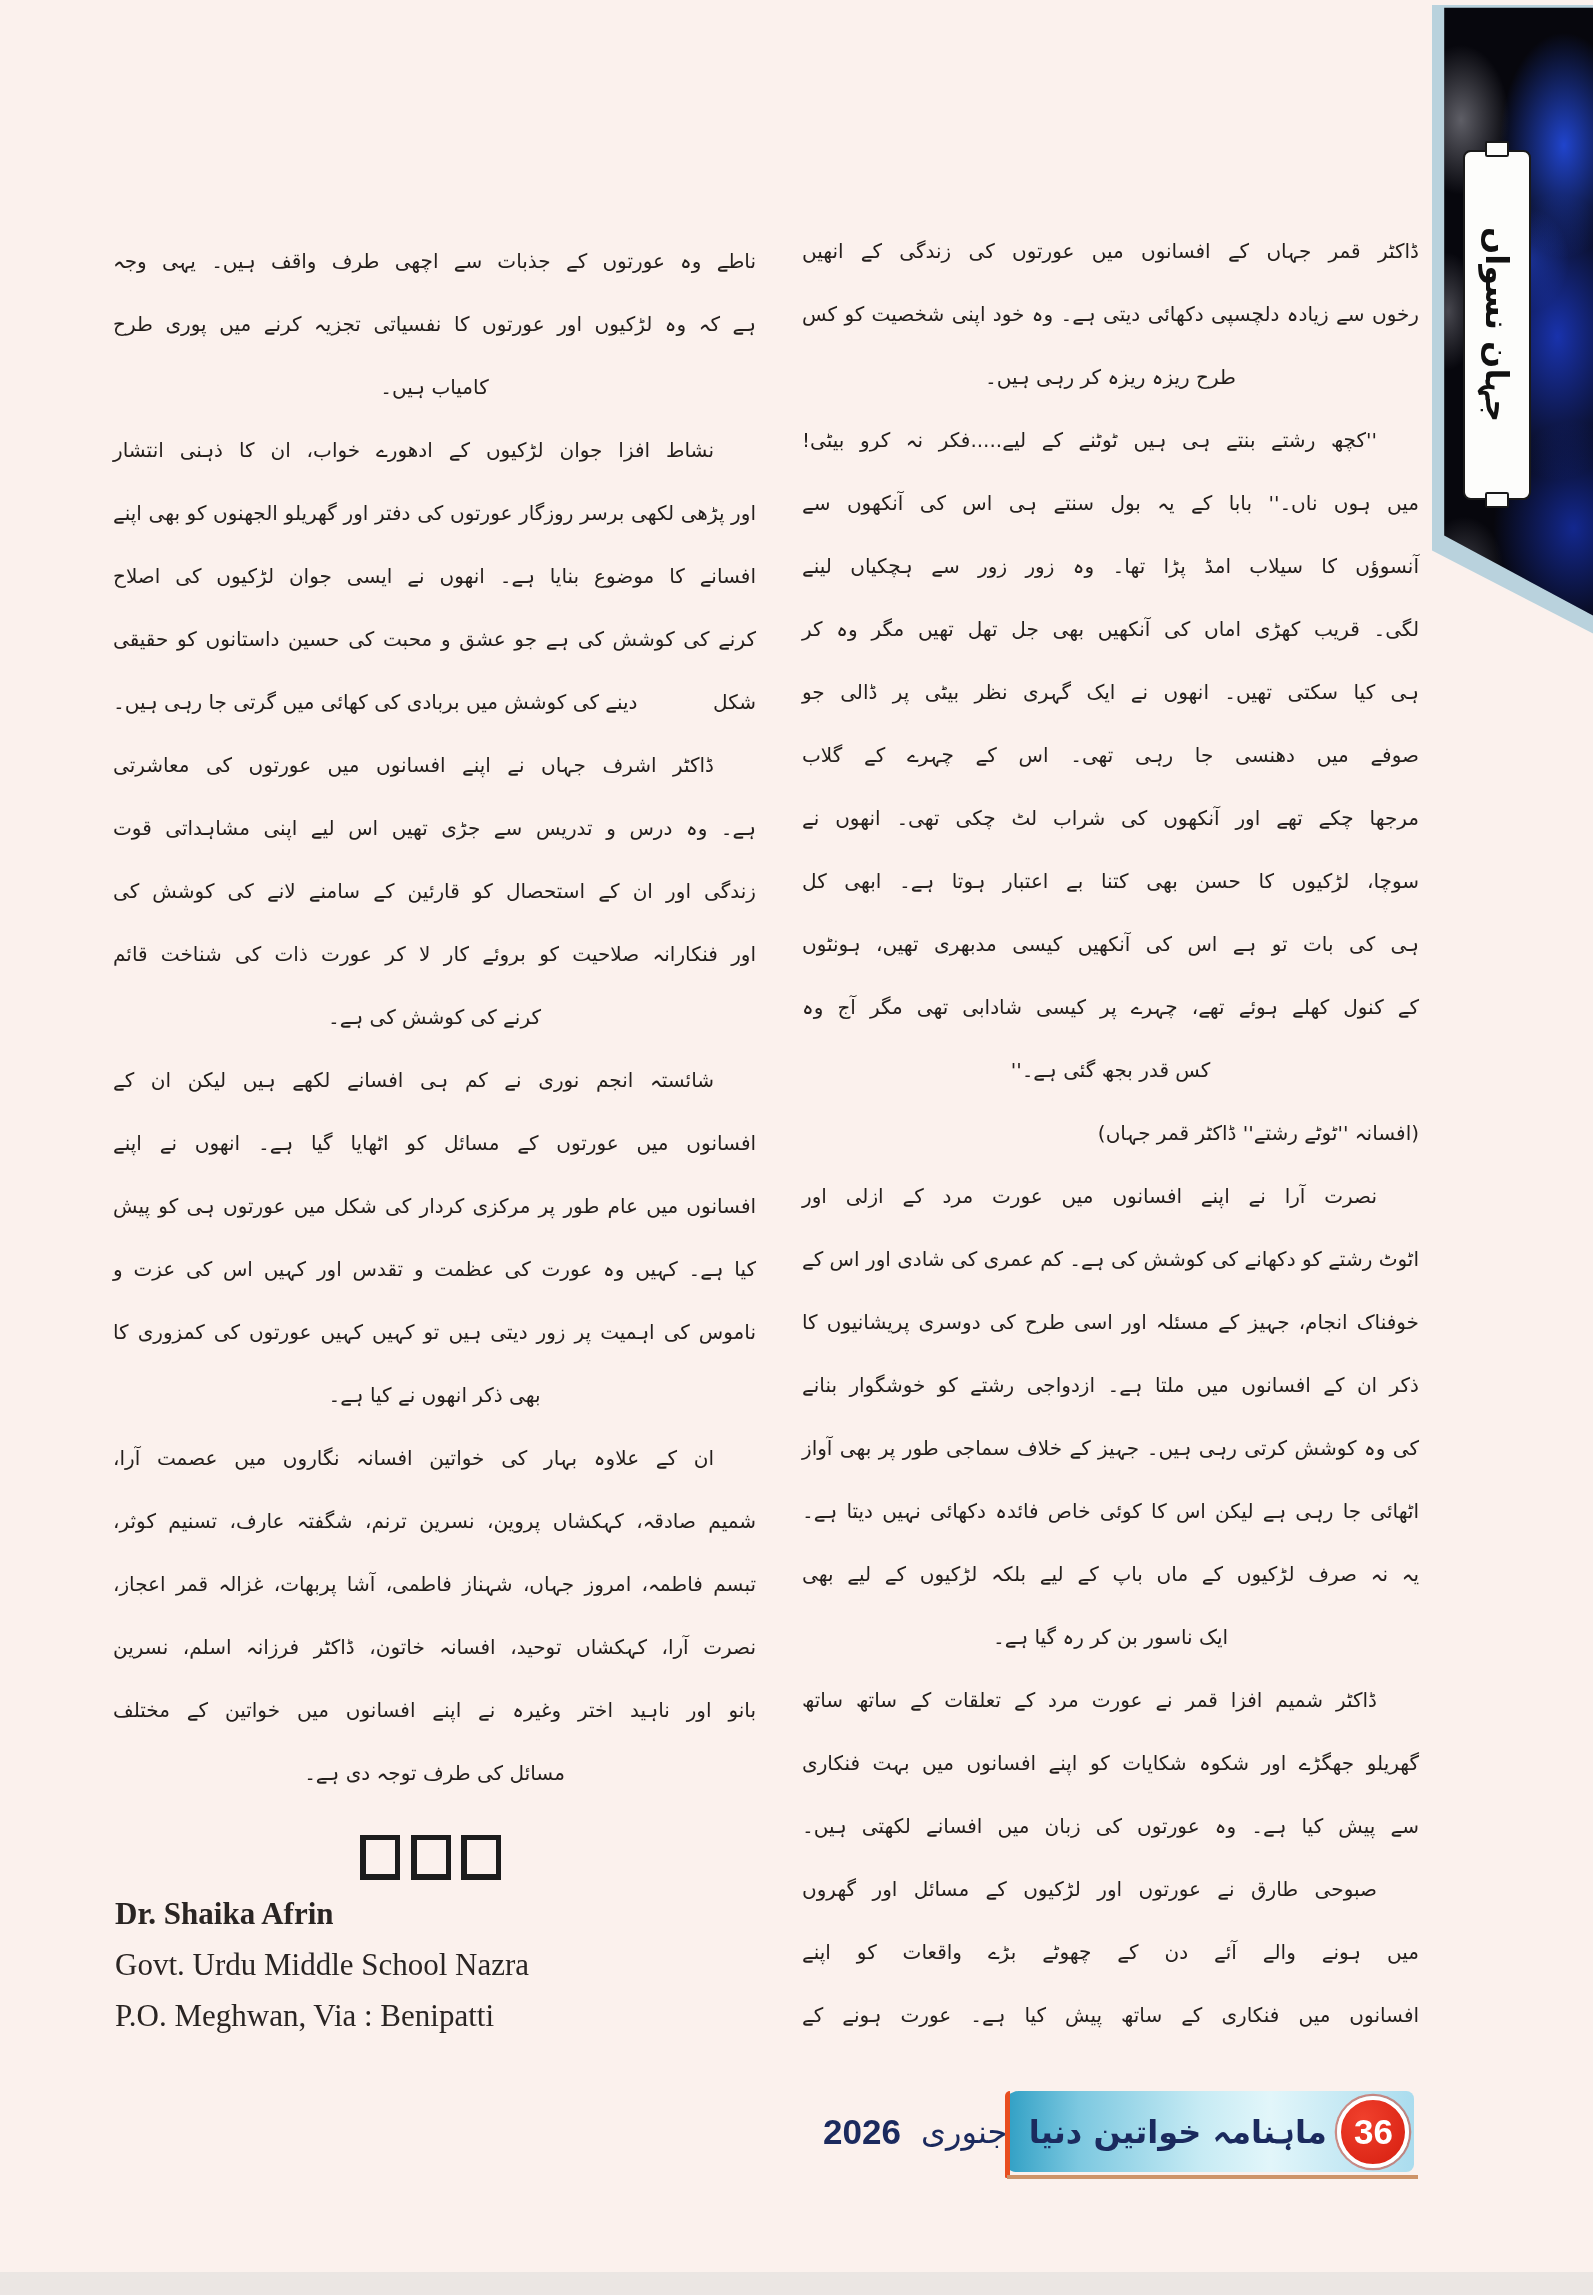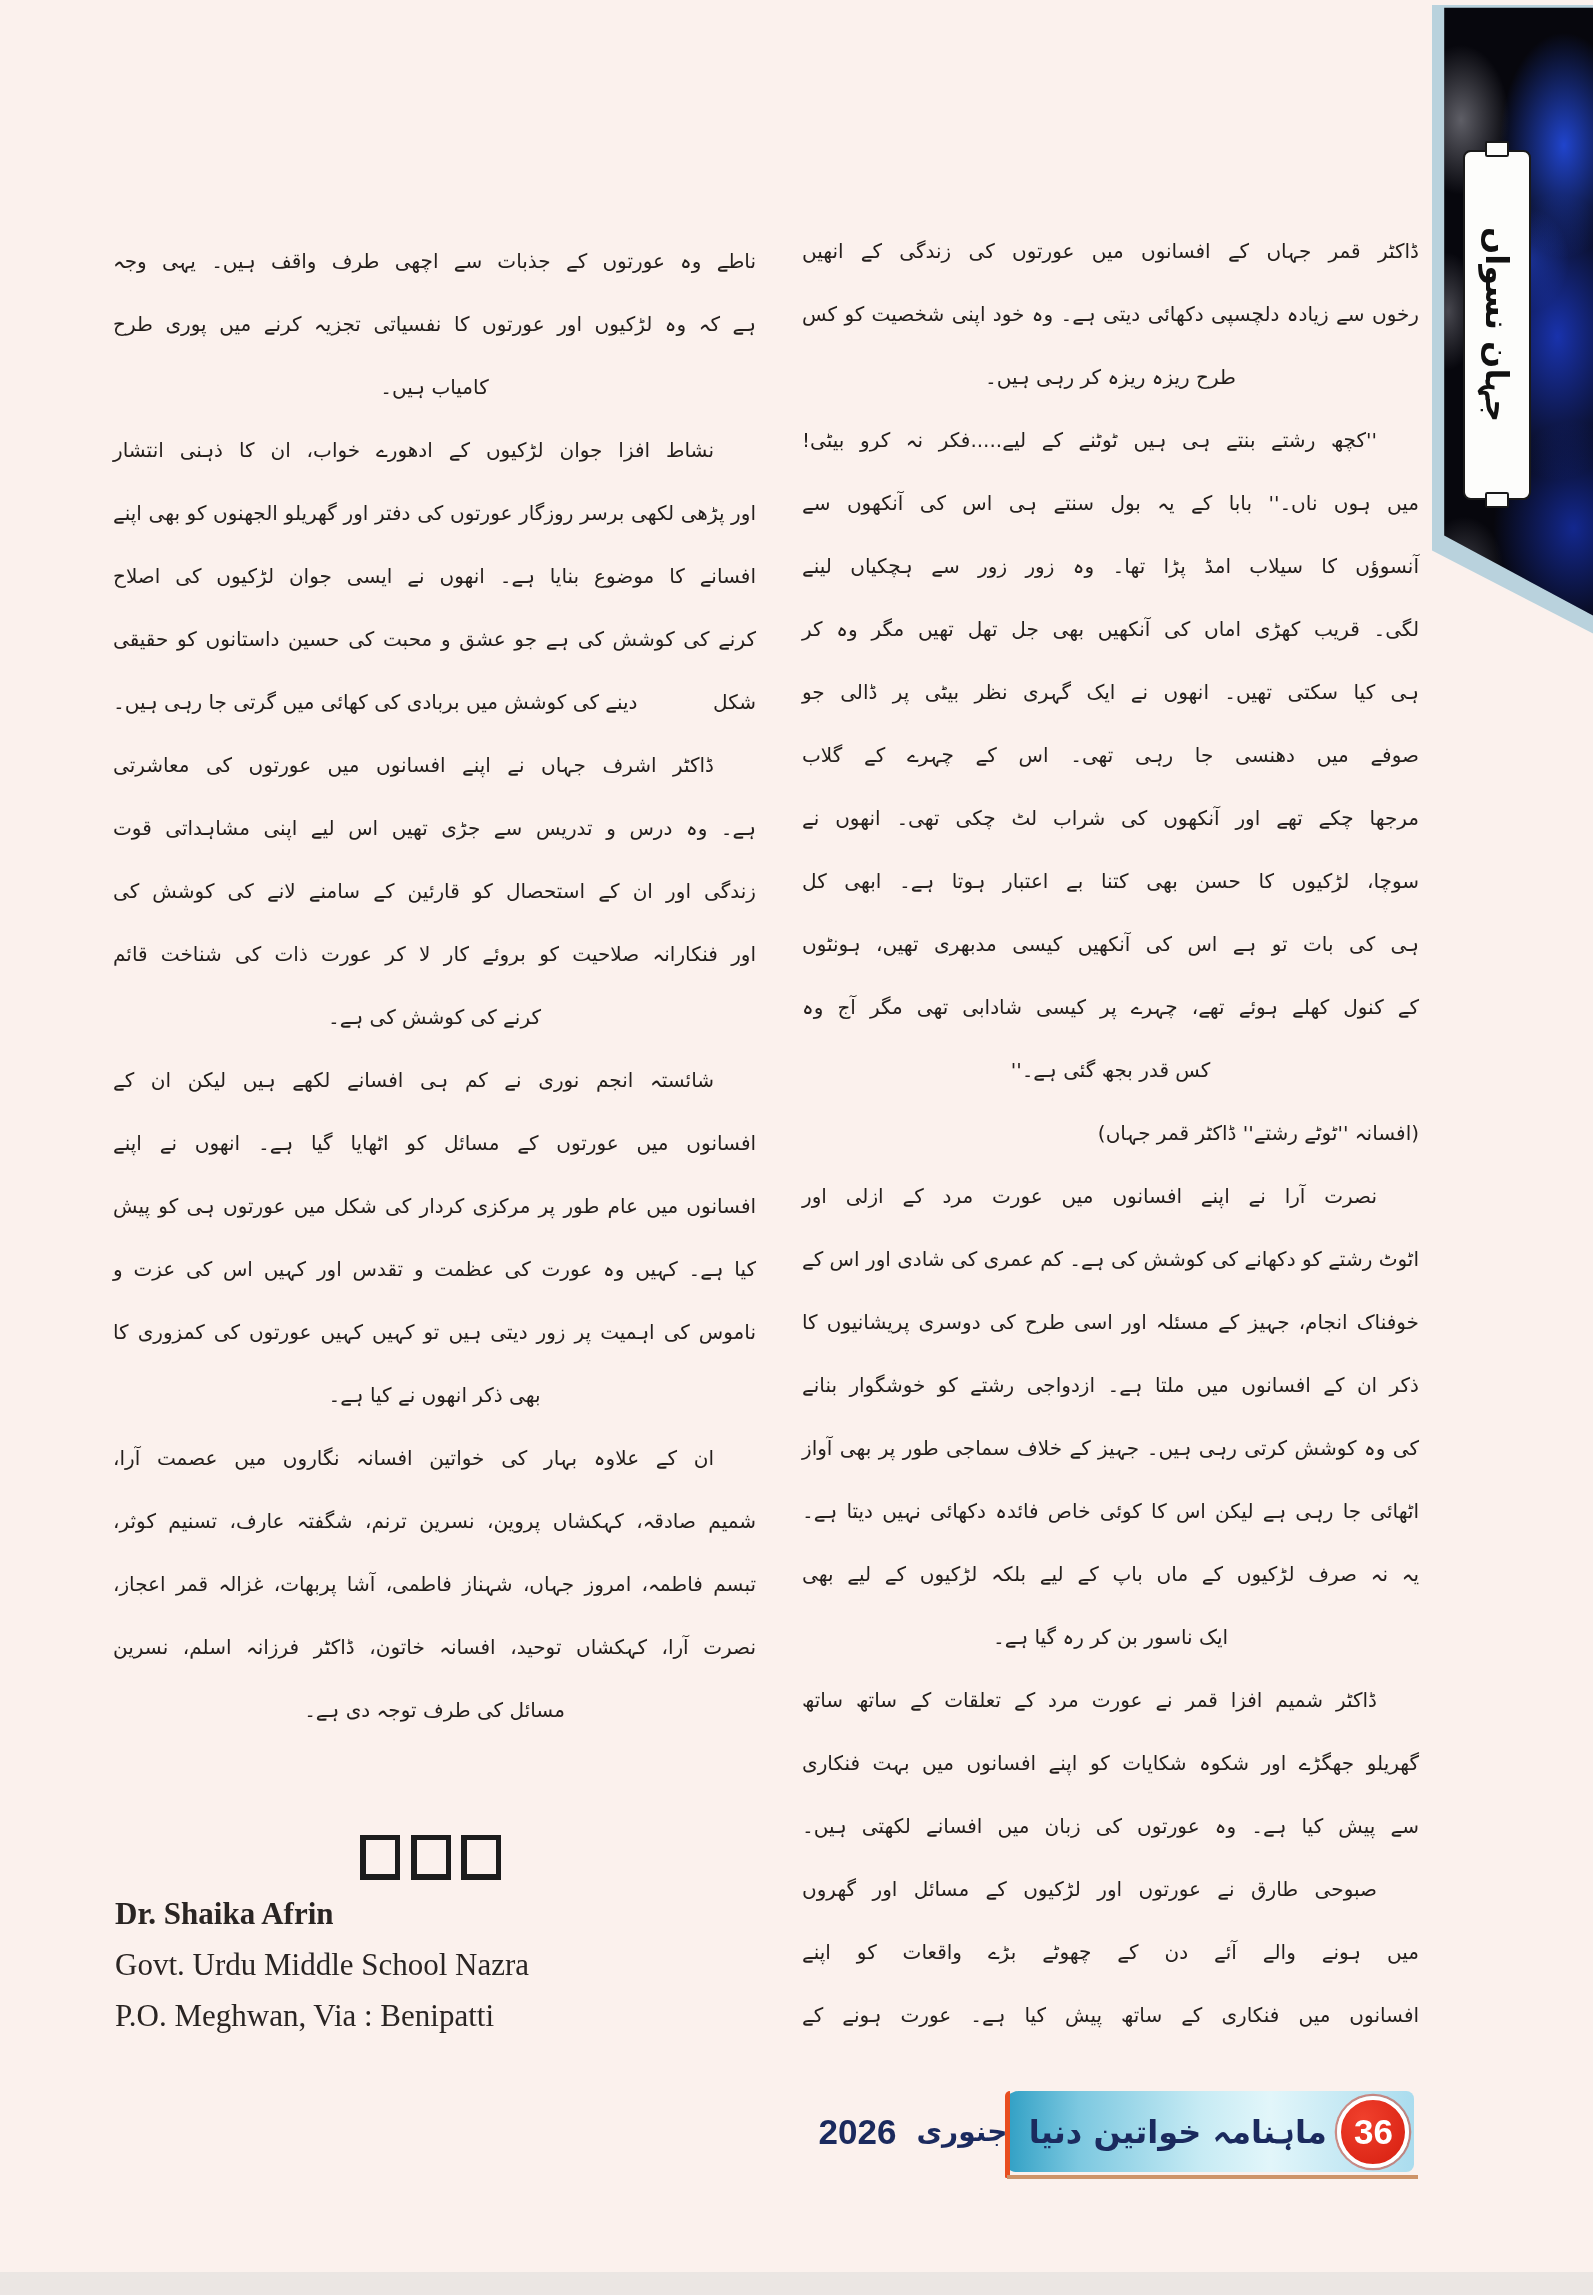--- a/index.html
+++ b/index.html
@@ -88,21 +88,21 @@
     width:64px;height:64px;border-radius:50%;
     background:radial-gradient(circle at 35% 30%, #f0402c, #d61e10);
     border:4.6px solid #ffffff;
     box-shadow:0 0 0 2.3px rgba(205,60,40,.55);
     display:flex;align-items:center;justify-content:center;
     margin-right:4.6px;flex:0 0 auto;
     font-family:"Liberation Sans",sans-serif;font-weight:bold;
     font-size:35px;color:#ffffff;
   }
   .footer-title{direction:rtl;font-size:32px;font-weight:bold;color:#1b2a5e;margin-right:10.7px;white-space:nowrap;text-align:right;}
-  .footer-month{direction:rtl;font-size:28px;font-weight:bold;color:#1b2a5e;margin-right:21.4px;white-space:nowrap;}
+  .footer-month{direction:rtl;font-size:32px;font-weight:normal;color:#1b2a5e;margin-right:21.4px;white-space:nowrap;}
   .footer-year{font-family:"Liberation Sans",sans-serif;font-size:35px;font-weight:bold;color:#1b2a5e;margin-right:20px;margin-left:15.3px;}
   .footer-underline{
     position:absolute;left:1007px;top:2175px;width:411px;height:3.8px;background:#cd9469;
   }
   .bottom-band{position:absolute;left:0;bottom:0;width:100%;height:23px;background:#ebe6e3;}
 </style>
 </head>
 <body>
 
 <div class="page">
@@ -130,20 +130,21 @@
       <div class="line al-full ind">شائستہ انجم نوری نے کم ہی افسانے لکھے ہیں لیکن ان کے</div>
       <div class="line al-full">افسانوں میں عورتوں کے مسائل کو اٹھایا گیا ہے۔ انھوں نے اپنے</div>
       <div class="line al-full">افسانوں میں عام طور پر مرکزی کردار کی شکل میں عورتوں ہی کو پیش</div>
       <div class="line al-full">کیا ہے۔ کہیں وہ عورت کی عظمت و تقدس اور کہیں اس کی عزت و</div>
       <div class="line al-full">ناموس کی اہمیت پر زور دیتی ہیں تو کہیں کہیں عورتوں کی کمزوری کا</div>
       <div class="line al-center">بھی ذکر انھوں نے کیا ہے۔</div>
       <div class="line al-full ind">ان کے علاوہ بہار کی خواتین افسانہ نگاروں میں عصمت آرا،</div>
       <div class="line al-full">شمیم صادقہ، کہکشاں پروین، نسرین ترنم، شگفتہ عارف، تسنیم کوثر،</div>
       <div class="line al-full">تبسم فاطمہ، امروز جہاں، شہناز فاطمی، آشا پربھات، غزالہ قمر اعجاز،</div>
       <div class="line al-full">نصرت آرا، کہکشاں توحید، افسانہ خاتون، ڈاکٹر فرزانہ اسلم، نسرین</div>
+      <div class="line al-full">بانو اور ناہید اختر وغیرہ نے اپنے افسانوں میں خواتین کے مختلف</div>
       <div class="line al-center">مسائل کی طرف توجہ دی ہے۔</div>
     </div>
 
   <div class="col col-right">
       <div class="line al-full">ڈاکٹر قمر جہاں کے افسانوں میں عورتوں کی زندگی کے انھیں</div>
       <div class="line al-full">رخوں سے زیادہ دلچسپی دکھائی دیتی ہے۔ وہ خود اپنی شخصیت کو کس</div>
       <div class="line al-center">طرح ریزہ ریزہ کر رہی ہیں۔</div>
       <div class="line al-full ind">''کچھ رشتے بنتے ہی ہیں ٹوٹنے کے لیے.....فکر نہ کرو بیٹی!</div>
       <div class="line al-full">میں ہوں ناں۔'' بابا کے یہ بول سنتے ہی اس کی آنکھوں سے</div>
       <div class="line al-full">آنسوؤں کا سیلاب امڈ پڑا تھا۔ وہ زور زور سے ہچکیاں لینے</div>

